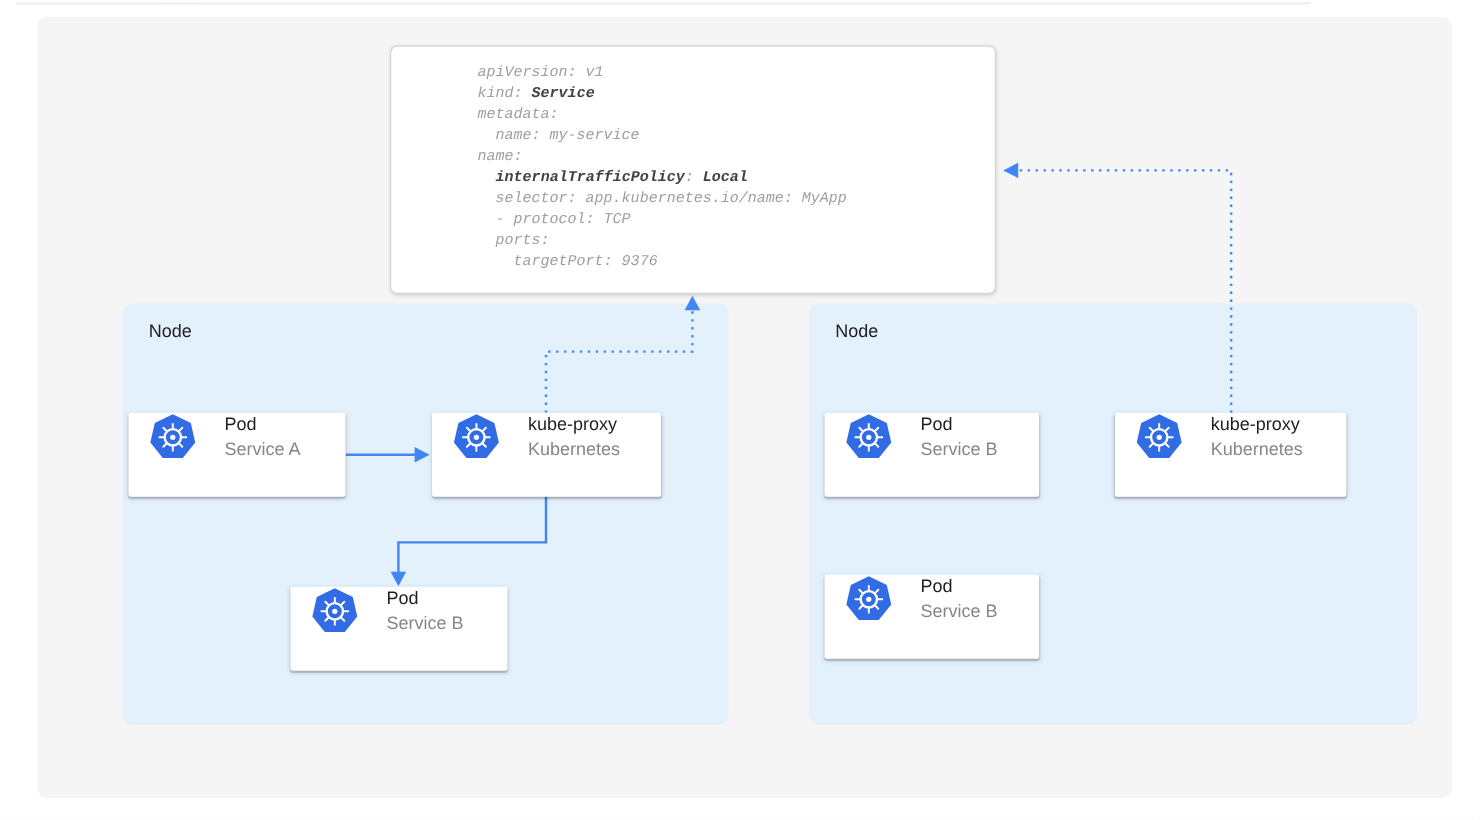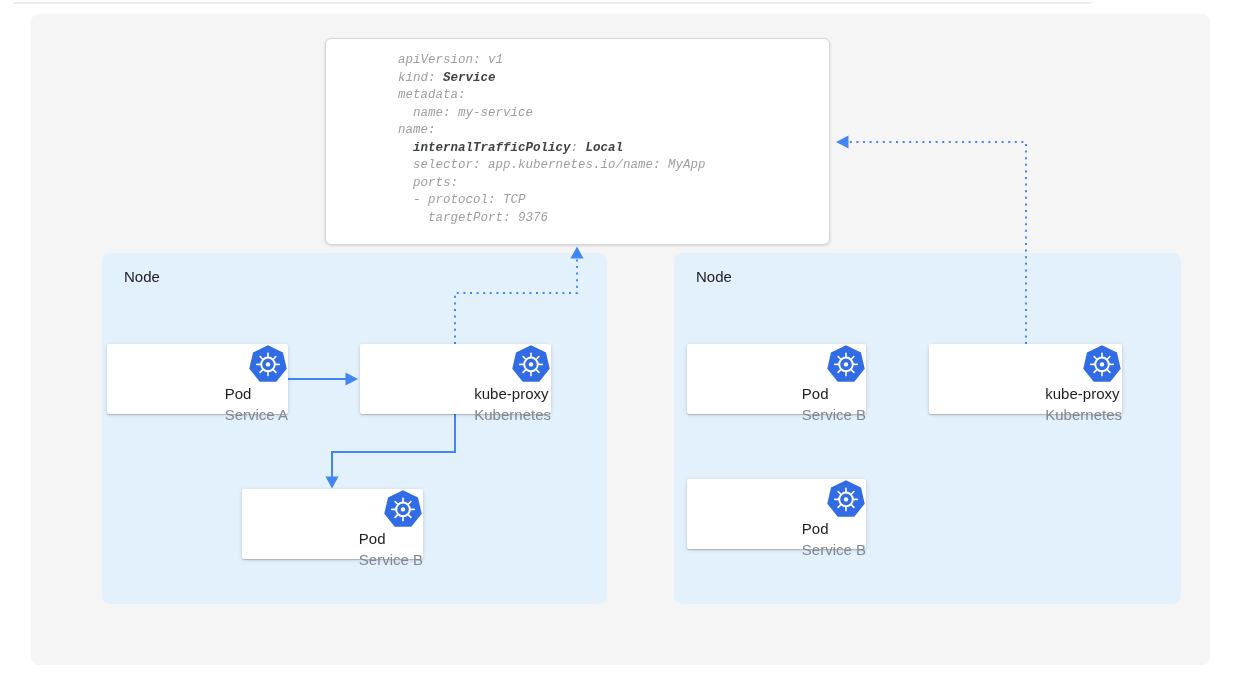--- a/index.html
+++ b/index.html
@@ -21,21 +21,21 @@
   .yaml-code .yline { white-space: pre; }
   .yaml-code .bold { font-weight: bold; color: #3f4346; }
 
   .node { position: absolute; top: 253px; height: 351px; background: #e3f1fd; border-radius: 8px; margin-left: 24px; }
   .node-left  { left: 78px;  width: 505px; }
   .node-right { left: 650px; width: 507px; }
   .node-label { padding: 15px 0 0 22px; font-size: 15px; color: #202124; }
 
   .kbox { position: absolute; background: #ffffff; border-radius: 2px;
     box-shadow: 0 1px 1px rgba(0,0,0,0.18), 0 1px 4px rgba(0,0,0,0.14);
-    display: flex; align-items: flex-end; padding-left: 17px; flex-direction: column; }
+    display: flex; align-items: flex-start; padding-left: 17px; }
   .kbox .icon { width: 40px; height: 40px; flex: 0 0 40px; }
   .kbox .txt { margin-left: 23px; }
   .kbox .title { font-size: 15px; color: #1f1f1f; line-height: 19px; }
   .kbox .subtitle { font-size: 15px; color: #82878c; line-height: 19px; margin-top: 2px; }
 
   .box-l-pod-a  { left: 107px; top: 344px; width: 181px; height: 70px; }
   .box-l-kp     { left: 360px; top: 344px; width: 191px; height: 70px; }
   .box-l-pod-b  { left: 242px; top: 489px; width: 181px; height: 70px; }
   .box-r-pod-b1 { left: 687px; top: 344px; width: 179px; height: 70px; }
   .box-r-kp     { left: 929px; top: 344px; width: 193px; height: 70px; }
@@ -75,22 +75,22 @@
 
   <div class="yaml-panel">
     <div class="yaml-code">
         <div class="yline"><span>apiVersion: v1</span></div>
         <div class="yline"><span>kind: </span><span class="bold">Service</span></div>
         <div class="yline"><span>metadata:</span></div>
         <div class="yline"><span>  name: my-service</span></div>
         <div class="yline"><span>name:</span></div>
         <div class="yline"><span>  </span><span class="bold">internalTrafficPolicy</span><span>: </span><span class="bold">Local</span></div>
         <div class="yline"><span>  selector: app.kubernetes.io/name: MyApp</span></div>
+        <div class="yline"><span>  - protocol: TCP</span></div>
         <div class="yline"><span>  ports:</span></div>
-        <div class="yline"><span>  - protocol: TCP</span></div>
         <div class="yline"><span>    targetPort: 9376</span></div>
       </div>
   </div>
 
   <div class="node node-left">
     <div class="node-label">Node</div>
   </div>
 
   <div class="node node-right">
     <div class="node-label">Node</div>

